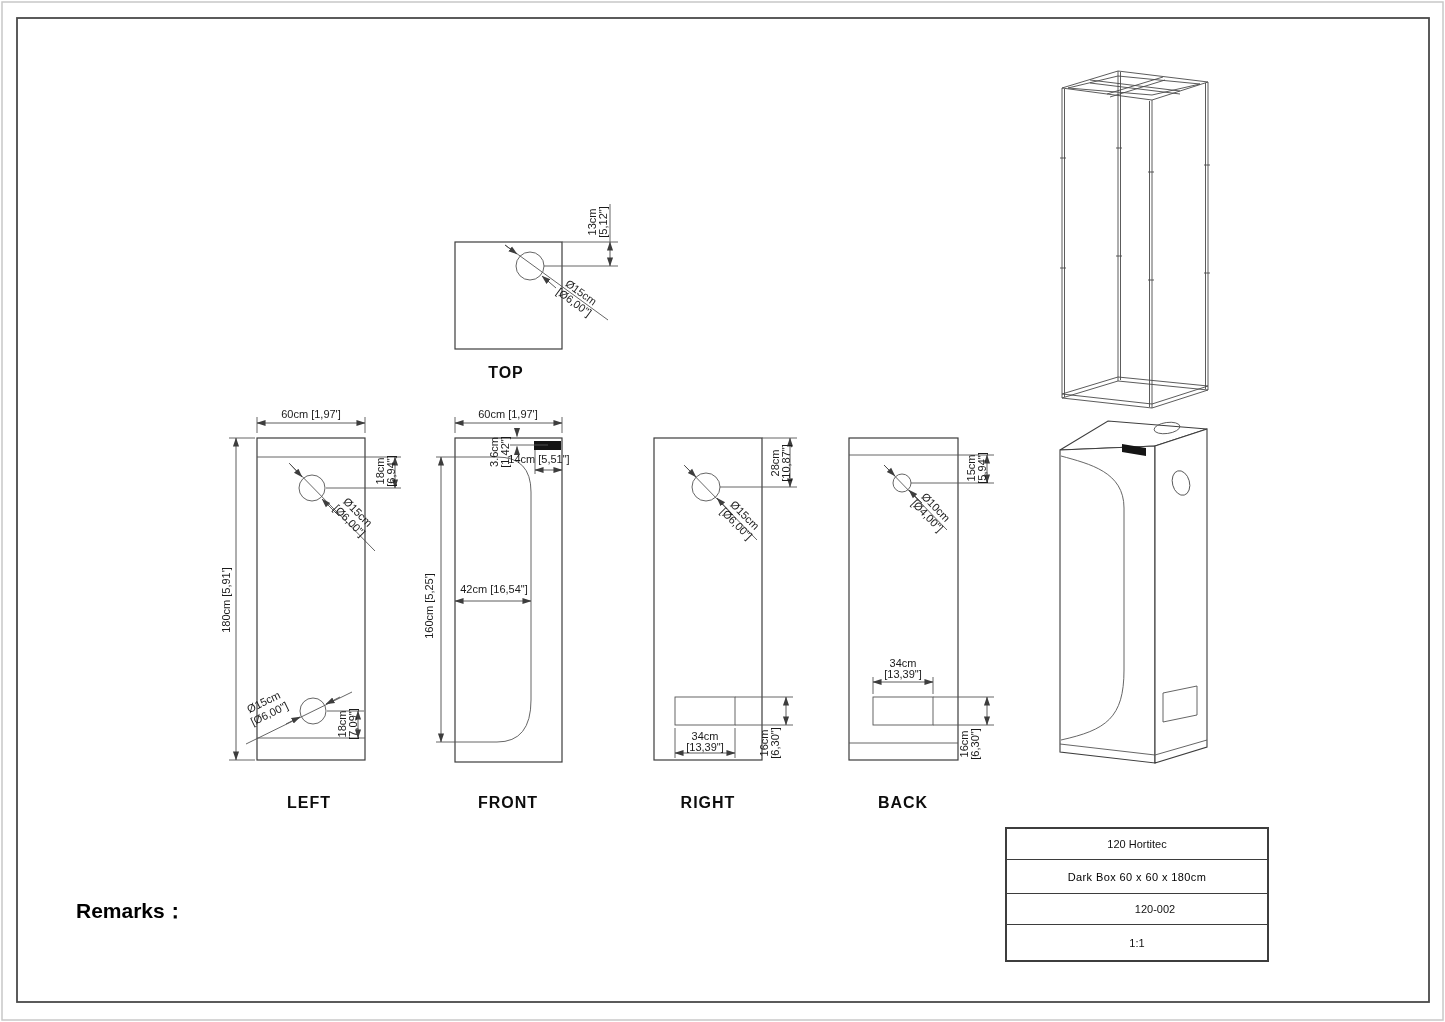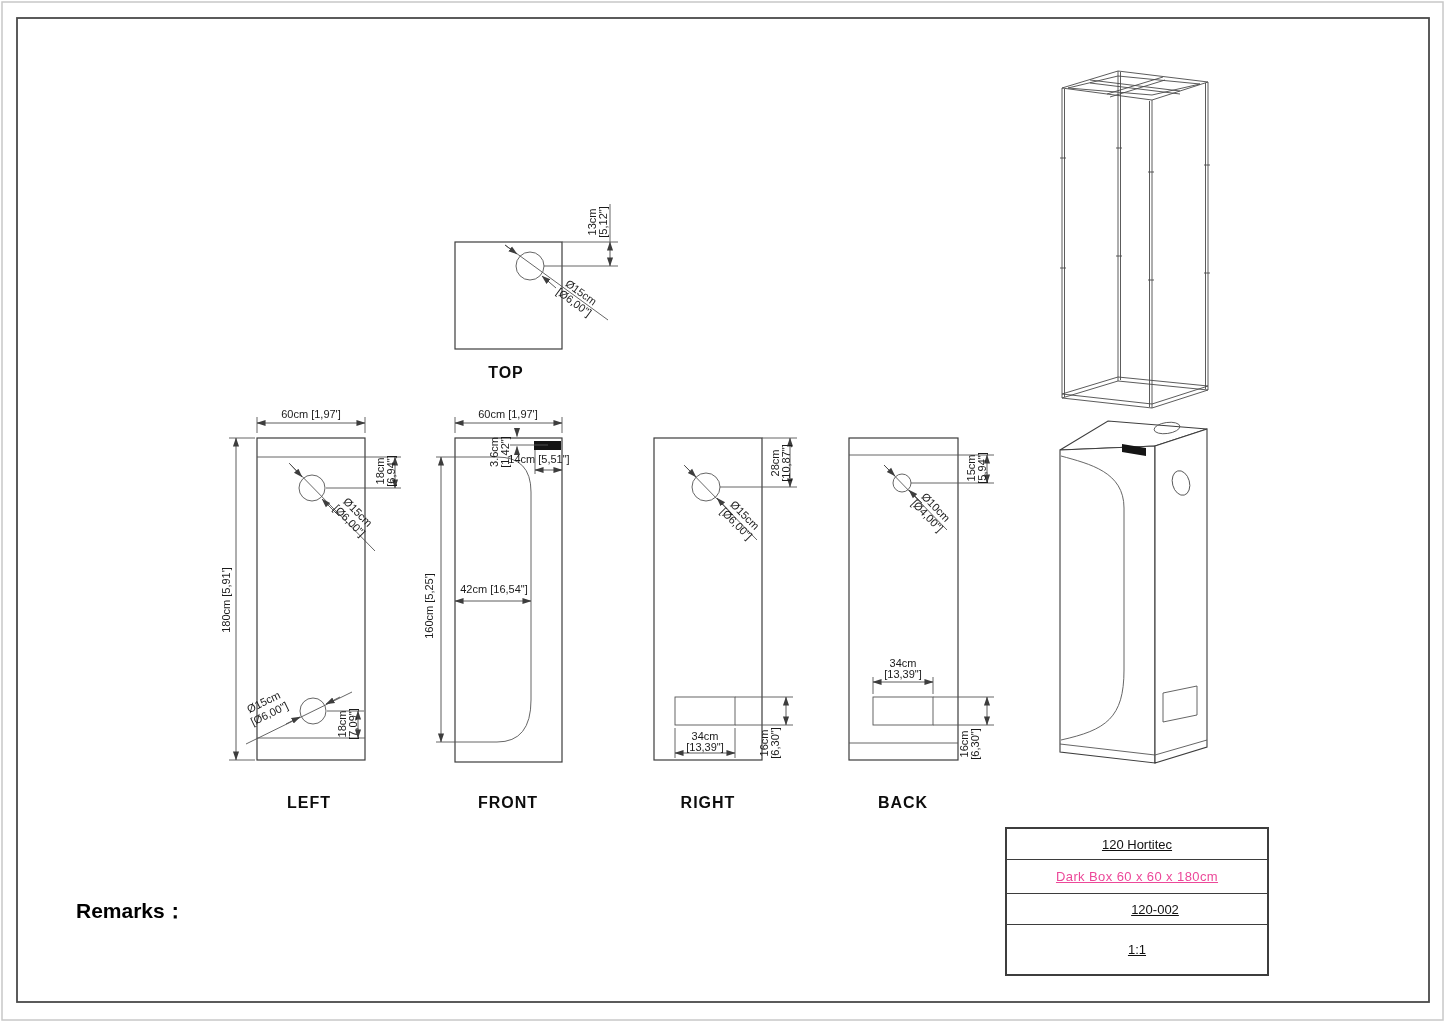--- a/index.html
+++ b/index.html
@@ -12,24 +12,24 @@
   .wire{fill:none;stroke:#4a4a4a;stroke-width:0.9;}
   .dim{fill:none;stroke:#4a4a4a;stroke-width:0.9;marker-start:url(#arw);marker-end:url(#arw);}
   .dime{fill:none;stroke:#4a4a4a;stroke-width:0.9;marker-end:url(#arw);}
   .dimt{font-size:11px;fill:#1b1b1b;text-anchor:middle;}
   .vlabel{font-size:16px;font-weight:bold;fill:#0d0d0d;text-anchor:middle;letter-spacing:1px;}
   .remarks{position:absolute;left:76px;top:841px;color:#000;font-weight:bold;
            font-size:21px;line-height:28px;white-space:pre;}
   .tblock{position:absolute;left:1005px;top:827px;width:264px;border:2px solid #3d3d3d;
           box-sizing:border-box;background:#fff;color:#111;}
   .tblock .row{display:flex;align-items:center;justify-content:center;box-sizing:border-box;
-               border-top:1.5px solid #3d3d3d;font-size:13px;text-decoration:underline;}
+               border-top:1.5px solid #3d3d3d;font-size:11px;}
   .tblock .row:first-child{border-top:none;}
-  .r1{height:30px;} .r2{height:34px;font-size:19px;color:#ec4899;letter-spacing:0.4px;}
-  .r3{height:31px;padding-left:36px;} .r4{height:50px;}
+  .r1{height:30px;} .r2{height:34px;font-size:19px;color:#000000;letter-spacing:0.4px;}
+  .r3{height:31px;padding-left:36px;} .r4{height:36px;}
 </style>
 </head>
 <body>
 
 <svg class="draw" width="1445" height="1022" viewBox="0 0 1445 1022">
   <defs>
     <marker id="arw" viewBox="0 0 10 10" refX="9.5" refY="5" markerWidth="9" markerHeight="9" markerUnits="userSpaceOnUse" orient="auto-start-reverse">
       <path d="M0,1.6 L10,5 L0,8.4 Z" fill="#3d3d3d"></path>
     </marker>
     <pattern id="hatch" width="13" height="13" patternUnits="userSpaceOnUse">

